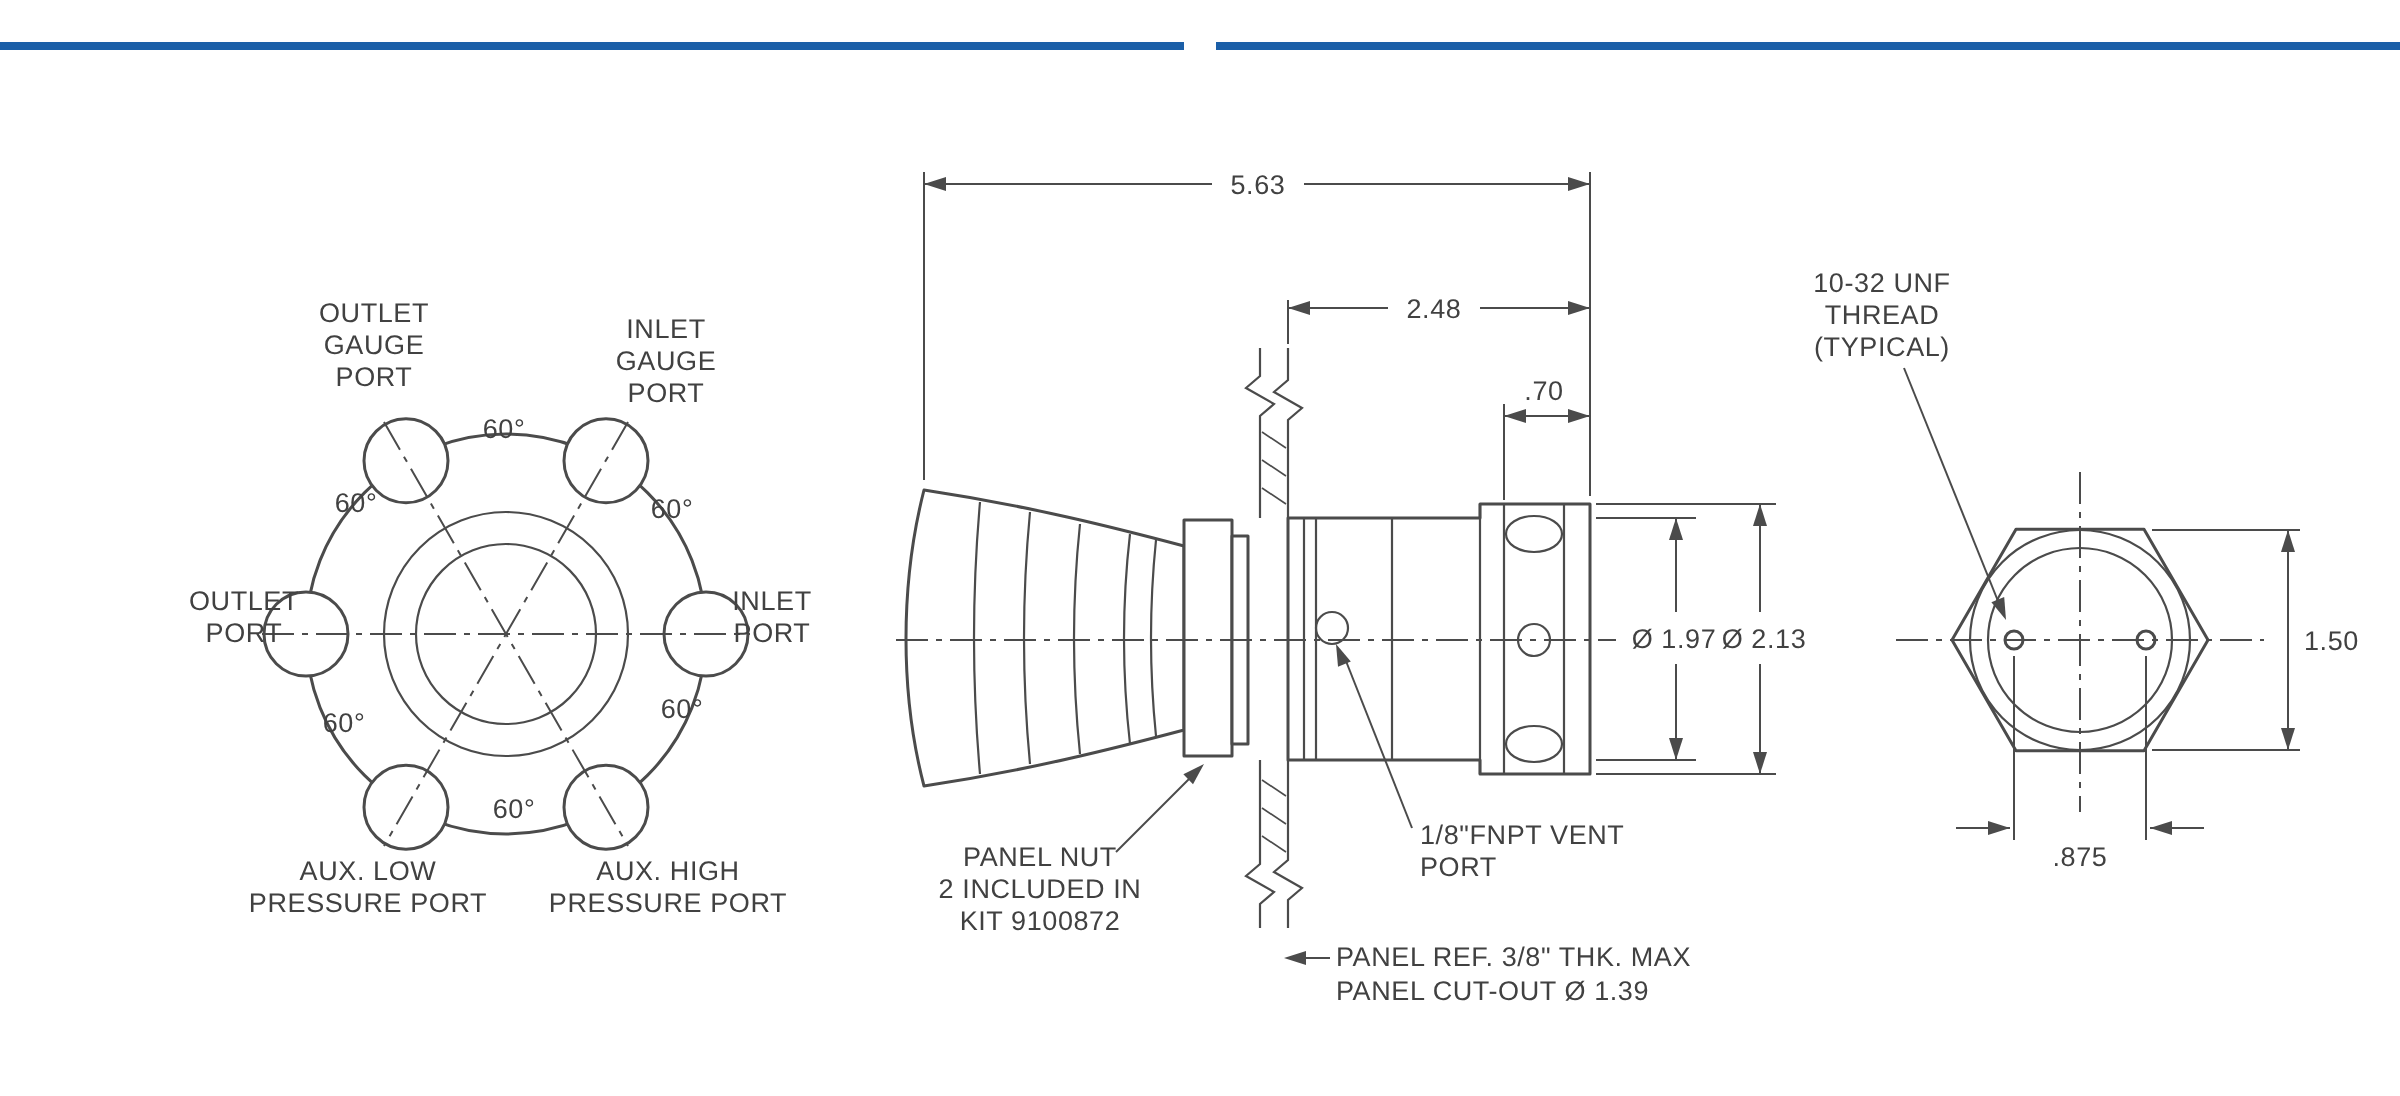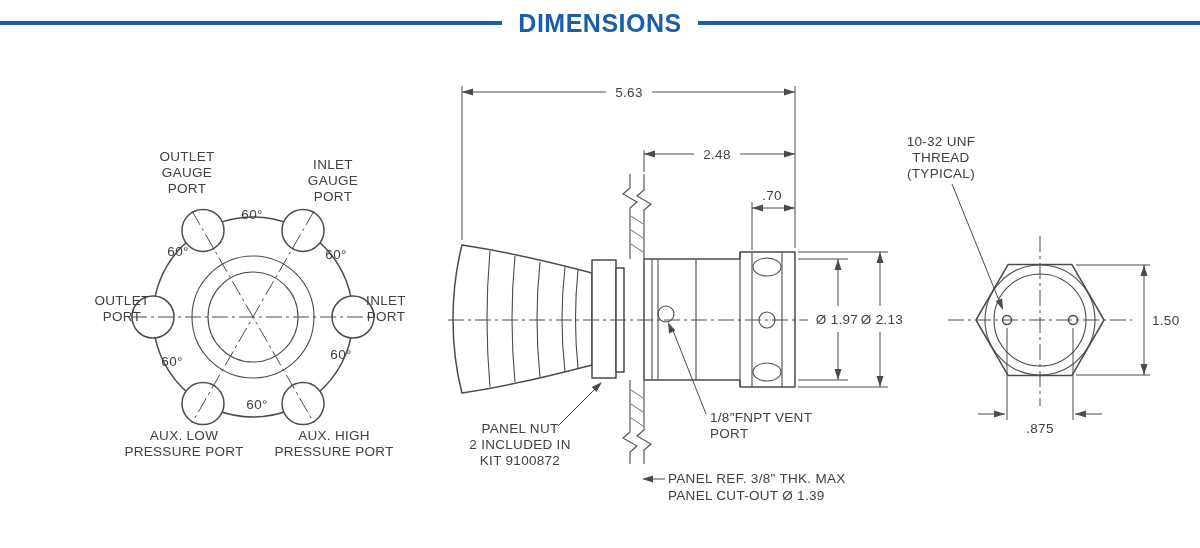--- a/index.html
+++ b/index.html
@@ -19,21 +19,20 @@
   .tm{text-anchor:middle;}
   .ts{text-anchor:start;}
 </style>
 </head>
 <body>
 
 <div class="page">
 
   <div class="title-row">
     <div class="rule" style="background: rgb(27, 95, 168);"></div>
-    <div class="title" style="color: rgb(27, 95, 168);">DIMENSIONS</div>
     <div class="rule" style="background: rgb(27, 95, 168);"></div>
   </div>
 
   <svg width="1200" height="512" viewBox="0 36 1200 512">
 
     <g>
       <circle class="olw" cx="253" cy="315" r="100"></circle>
 
       <circle class="olw" cx="353" cy="315" r="21"></circle>
       <circle class="olw" cx="303" cy="401.6" r="21"></circle>

